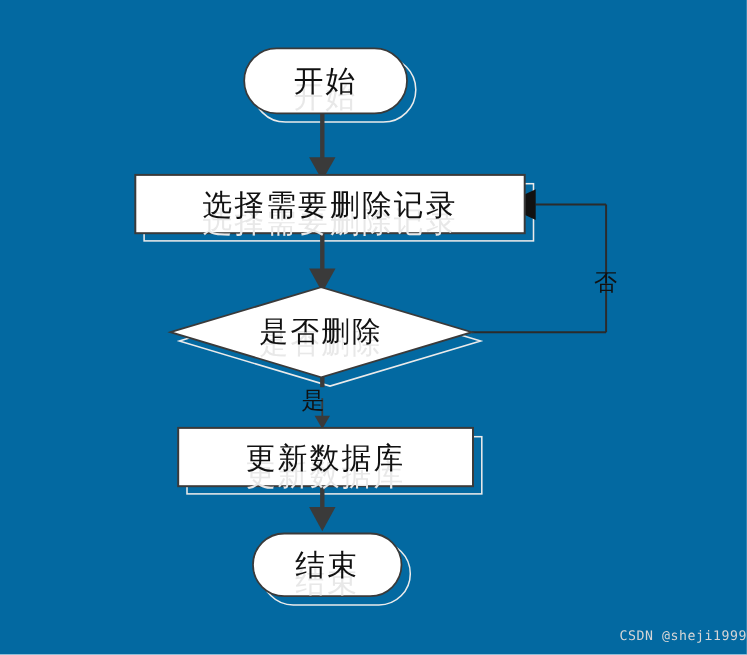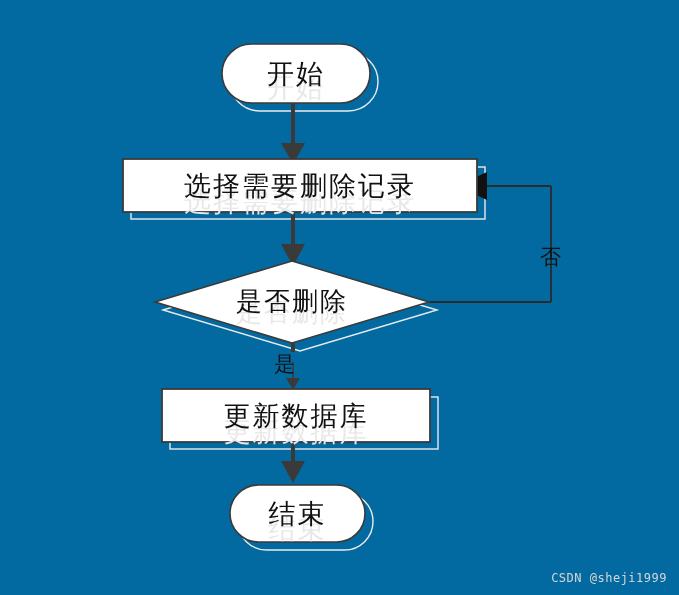--- a/index.html
+++ b/index.html
@@ -51,21 +51,21 @@
     align-items: center;
     justify-content: center;
     color: #e8e8e8;
     font-family: "Liberation Serif", "DejaVu Serif", serif;
     white-space: nowrap;
     letter-spacing: 2px;
     pointer-events: none;
   }
   #watermark {
     position: absolute;
-    right: 12px;
+    right: 0;
     bottom: 10px;
     color: #d6d6d6;
     font-family: "DejaVu Sans Mono", "Liberation Mono", monospace;
     font-size: 12px;
     letter-spacing: 0.5px;
     white-space: nowrap;
   }
 </style>
 </head>
 <body>

